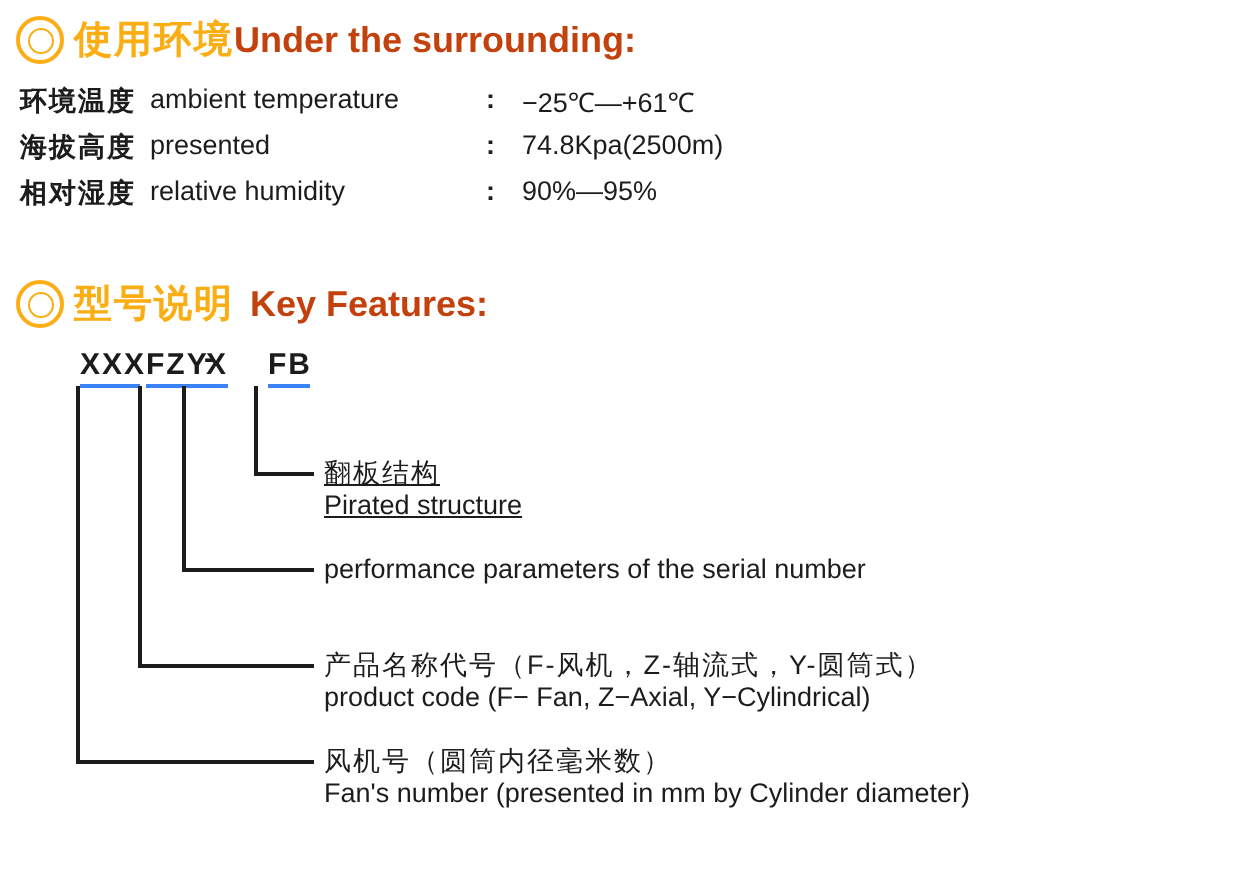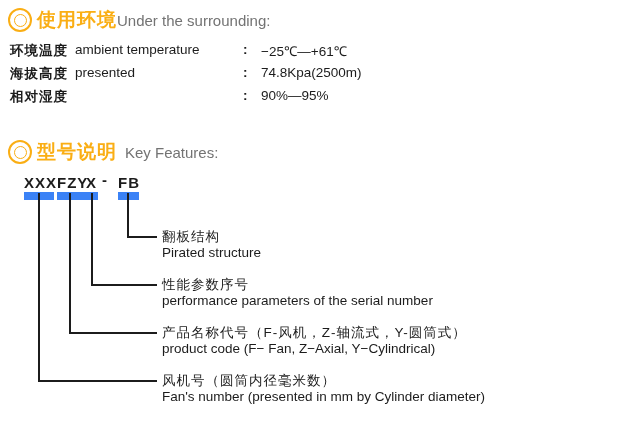--- a/index.html
+++ b/index.html
@@ -18,58 +18,58 @@
     display:flex;align-items:center;justify-content:center;flex:0 0 auto;
   }
   .sec-head .ring .inner{
     width:11px;height:11px;border:1.5px solid #FAAE14;border-radius:50%;
   }
   .sec-head .t-zh{
     color:#FAAE14;font-weight:bold;font-size:19px;letter-spacing:1px;margin-left:5px;
     white-space:nowrap;
   }
   .sec-head .t-en{
-    color:#737373;font-weight:normal;font-size:15px;white-space:nowrap;
+    color:#c2410c;font-weight:bold;font-size:18px;white-space:nowrap;
   }
   #head1{top:7px;}
   #head2{top:139px;}
   #head2 .t-en{margin-left:8px;}
   
   .spec-row{position:absolute;left:0;width:100%;height:16px;font-size:13.5px;}
   .spec-row .zh{position:absolute;left:10px;font-weight:bold;letter-spacing:1px;white-space:nowrap;}
   .spec-row .en{position:absolute;left:75px;white-space:nowrap;}
   .spec-row .colon{position:absolute;left:243px;font-weight:bold;}
   .spec-row .val{position:absolute;left:261px;white-space:nowrap;}
   #row0{top:42px;}
   #row1{top:65px;}
   #row2{top:88px;}
   
   .code-part{
     position:absolute;top:174px;font-size:15px;font-weight:bold;letter-spacing:1px;
-    border-bottom:8px solid #3b82f6;padding-bottom:1px;text-align:left;white-space:nowrap;
+    border-bottom:2px solid #3b82f6;padding-bottom:1px;text-align:right;white-space:nowrap;margin-left:16px;
   }
   #code-xxx{left:24px;width:30px;}
   #code-fzy{left:57px;width:29px;}
   #code-x{left:86px;width:12px;}
   #code-dash{position:absolute;top:171px;left:102px;font-size:15px;font-weight:bold;border:none;}
   #code-fb{left:118px;width:21px;}
   .vline{position:absolute;width:2px;background:#1c1c1c;}
   .hline{position:absolute;height:2px;background:#1c1c1c;}
   #v-fb {left:127px;top:193px;height:45px;}
   #v-x  {left:91px; top:193px;height:93px;}
   #v-fzy{left:69px; top:193px;height:141px;}
   #v-xxx{left:38px; top:193px;height:189px;}
   #h-fb {left:127px;top:236px;width:30px;}
   #h-x  {left:91px; top:284px;width:66px;}
   #h-fzy{left:69px; top:332px;width:88px;}
   #h-xxx{left:38px; top:380px;width:119px;}
   .diagram-label{position:absolute;left:162px;font-size:13.5px;line-height:16px;}
   .diagram-label .lzh{letter-spacing:1px;white-space:nowrap;}
   .diagram-label .len{white-space:nowrap;}
-  #label0{top:229px;}
+  #label0{top:229px;text-decoration:underline;}
   #label1{top:277px;}
   #label2{top:325px;}
   #label3{top:373px;}
 </style>
 </head>
 <body>
 
 <div class="page">
 
   <div class="sec-head" id="head1">
@@ -87,20 +87,21 @@
     <span class="val">−25℃—+61℃</span>
   </div>
   <div class="spec-row" id="row1">
     <span class="zh">海拔高度</span>
     <span class="en">presented</span>
     <span class="colon">:</span>
     <span class="val">74.8Kpa(2500m)</span>
   </div>
   <div class="spec-row" id="row2">
     <span class="zh">相对湿度</span>
+    <span class="en">relative humidity</span>
     <span class="colon">:</span>
     <span class="val">90%—95%</span>
   </div>
 
   <div class="sec-head" id="head2">
     <span class="ring">
         <span class="inner"></span>
       </span>
     <span class="t-zh">型号说明</span>
     <span class="t-en">Key Features:</span>
@@ -119,21 +120,20 @@
   <div class="hline" id="h-fb"></div>
   <div class="hline" id="h-x"></div>
   <div class="hline" id="h-fzy"></div>
   <div class="hline" id="h-xxx"></div>
 
   <div class="diagram-label" id="label0">
     <div class="lzh">翻板结构</div>
     <div class="len">Pirated structure</div>
   </div>
   <div class="diagram-label" id="label1">
-    <div class="lzh">性能参数序号</div>
     <div class="len">performance parameters of the serial number</div>
   </div>
   <div class="diagram-label" id="label2">
     <div class="lzh">产品名称代号（F-风机，Z-轴流式，Y-圆筒式）</div>
     <div class="len">product code (F− Fan, Z−Axial, Y−Cylindrical)</div>
   </div>
   <div class="diagram-label" id="label3">
     <div class="lzh">风机号（圆筒内径毫米数）</div>
     <div class="len">Fan's number (presented in mm by Cylinder diameter)</div>
   </div>

